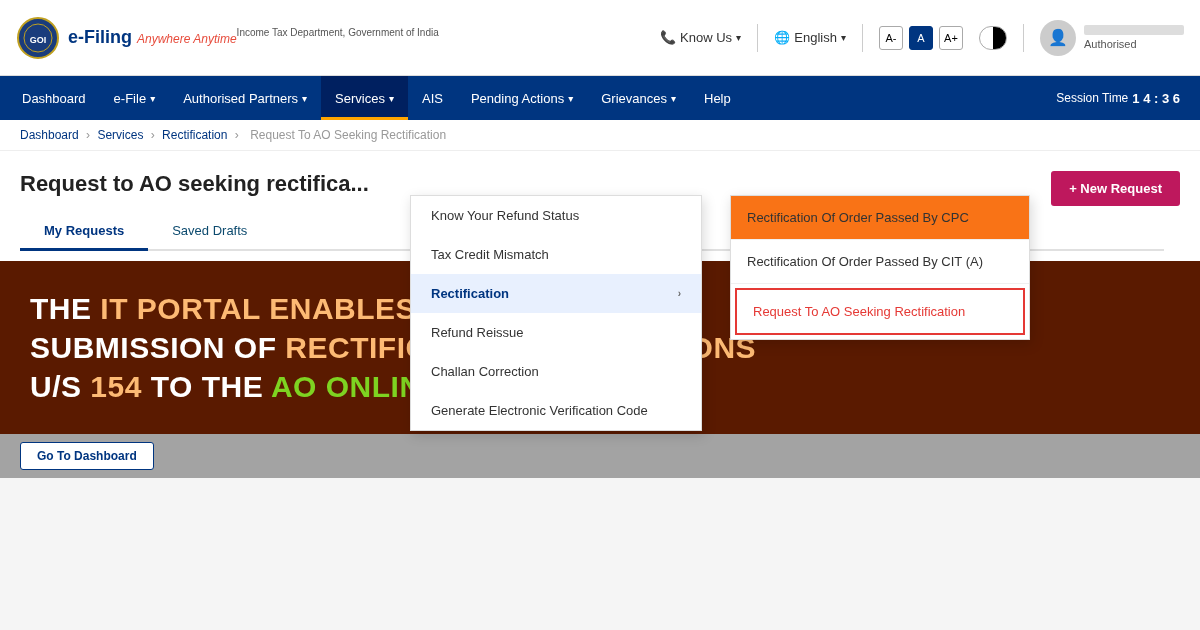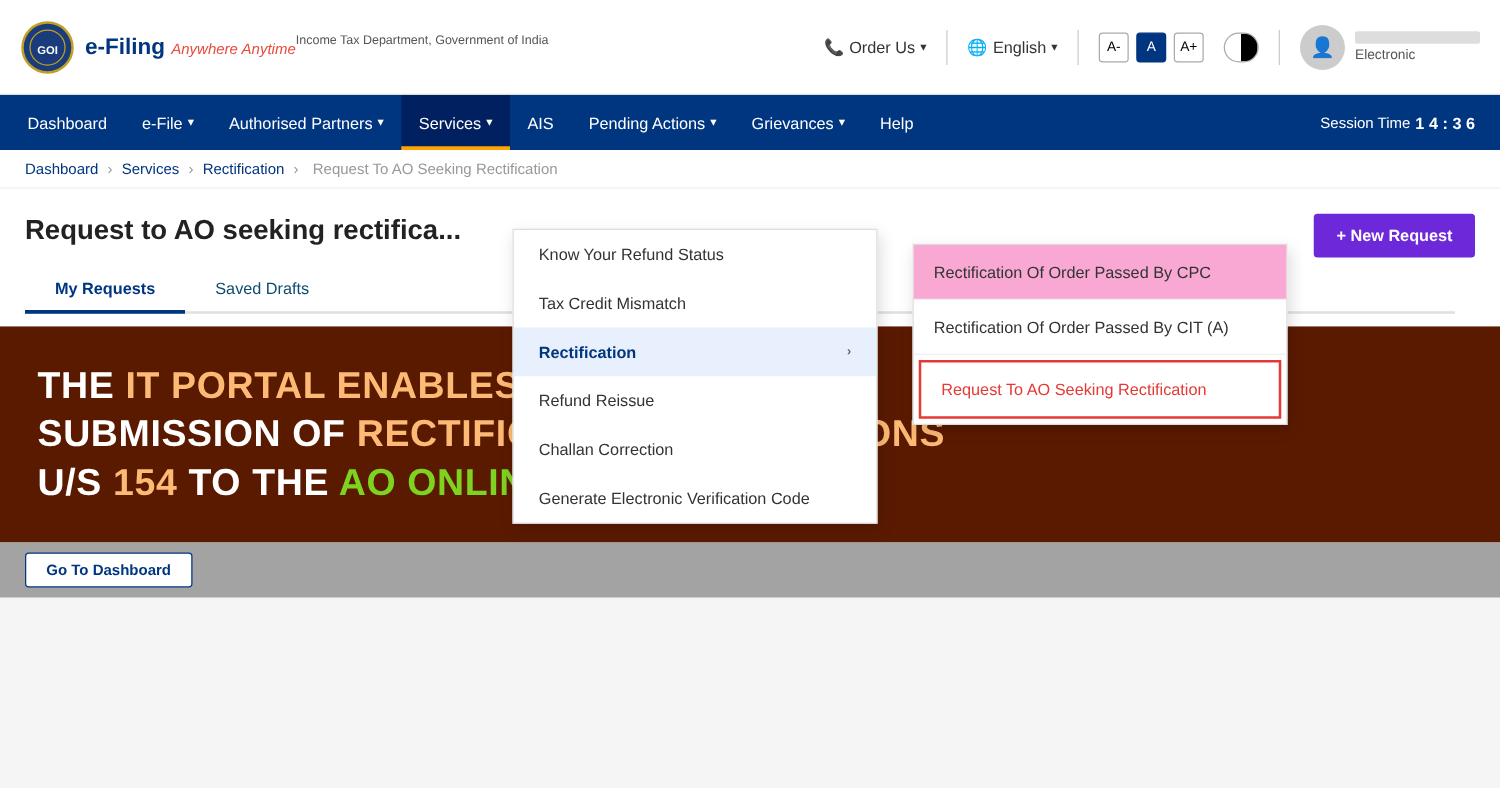--- a/index.html
+++ b/index.html
@@ -216,21 +216,21 @@
     .tab.active {
       color: #003580;
       border-bottom: 3px solid #003580;
       font-weight: 600;
       margin-bottom: -2px;
     }
 
     
     .services-dropdown {
       position: absolute;
-      top: 32px;
+      top: 44px;
       left: 410px;
       width: 292px;
       background: #fff;
       border: 1px solid #ddd;
       box-shadow: 2px 4px 12px rgba(0,0,0,0.15);
       z-index: 200;
       pointer-events: all;
     }
     .dropdown-item {
       padding: 12px 20px;
@@ -270,29 +270,29 @@
       cursor: pointer;
       border-bottom: 1px solid #f0f0f0;
     }
     .sub-item.highlighted {
       border: 2px solid #e53935;
       color: #e53935;
       font-weight: 500;
       margin: 4px 4px;
     }
     .sub-item.first {
-      background: #f9a8d4;
+      background: #f97316;
     }
 
     
     .new-request-btn {
       position: absolute;
       top: 20px;
       right: 20px;
-      background: #6d28d9;
+      background: #be185d;
       color: #fff;
       border: none;
       padding: 10px 18px;
       font-size: 13px;
       font-weight: 600;
       cursor: pointer;
       border-radius: 3px;
     }
 
     
@@ -350,42 +350,42 @@
     <div class="logo-text">
       <div class="logo-efiling">
         e-Filing <span>Anywhere Anytime</span>
       </div>
       <div class="logo-subtitle">Income Tax Department, Government of India</div>
     </div>
   </div>
   <div class="top-actions">
     <button class="top-btn">
       <span>📞</span>
-      <span>Order Us</span>
+      <span>Know Us</span>
       <span class="caret">▾</span>
     </button>
     <div class="divider-v"></div>
     <button class="top-btn">
       <span>🌐</span>
       <span>English</span>
       <span class="caret">▾</span>
     </button>
     <div class="divider-v"></div>
     <div class="font-controls">
       <button class="font-btn">A-</button>
       <button class="font-btn active">A</button>
       <button class="font-btn">A+</button>
     </div>
     <div class="contrast-btn"></div>
     <div class="divider-v"></div>
     <div class="user-area">
       <div class="avatar">👤</div>
       <div class="user-name-area">
         <div class="user-blurred"></div>
-        <div class="user-type">Electronic</div>
+        <div class="user-type">Authorised</div>
       </div>
     </div>
   </div>
 </div>
 
 <div class="nav-bar">
   <div class="nav-item">
     <span>Dashboard</span>
   </div>
   <div class="nav-item">

